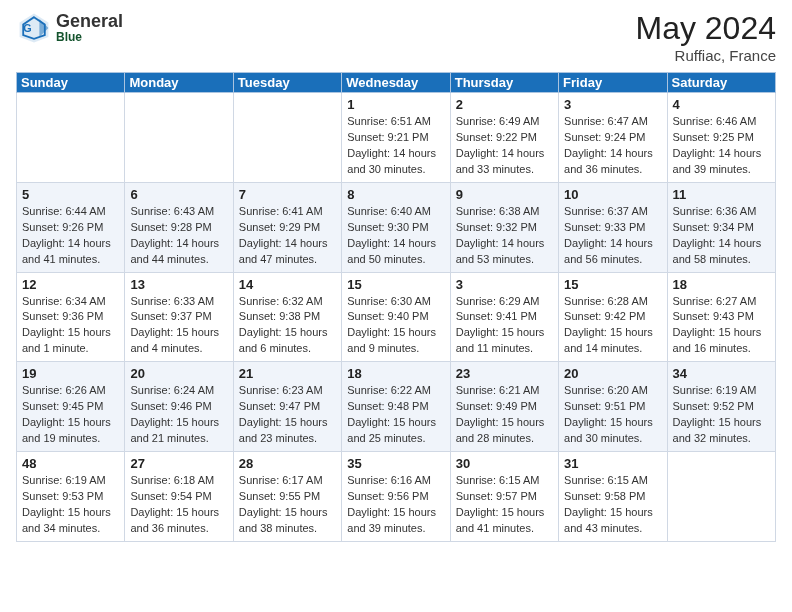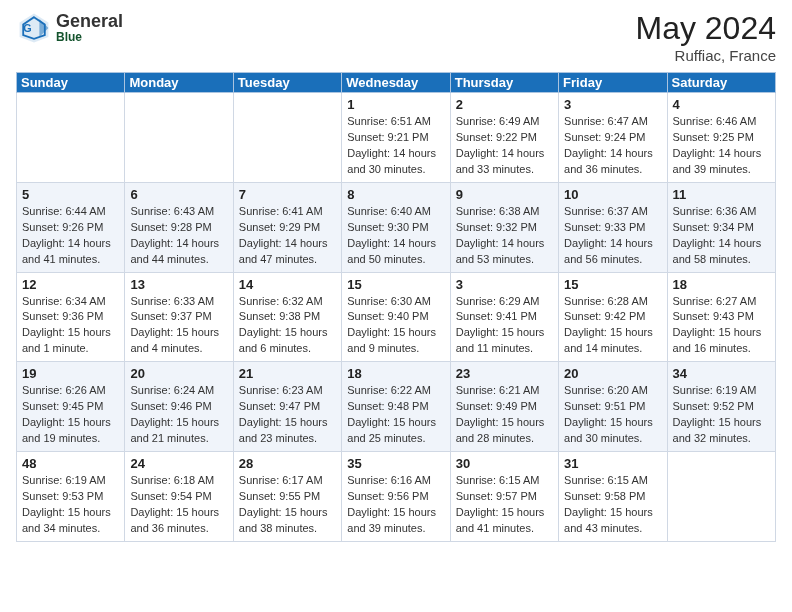--- a/index.html
+++ b/index.html
@@ -248,21 +248,21 @@
           <span class="day-number">34</span>
           <span class="day-info">Sunrise: 6:19 AM<br>Sunset: 9:52 PM<br>Daylight: 15 hours and 32 minutes.</span>
         </td>
         </tr>
         <tr>
           <td>
           <span class="day-number">48</span>
           <span class="day-info">Sunrise: 6:19 AM<br>Sunset: 9:53 PM<br>Daylight: 15 hours and 34 minutes.</span>
         </td>
           <td>
-          <span class="day-number">24</span>
+          <span class="day-number">27</span>
           <span class="day-info">Sunrise: 6:18 AM<br>Sunset: 9:54 PM<br>Daylight: 15 hours and 36 minutes.</span>
         </td>
           <td>
           <span class="day-number">28</span>
           <span class="day-info">Sunrise: 6:17 AM<br>Sunset: 9:55 PM<br>Daylight: 15 hours and 38 minutes.</span>
         </td>
           <td>
           <span class="day-number">35</span>
           <span class="day-info">Sunrise: 6:16 AM<br>Sunset: 9:56 PM<br>Daylight: 15 hours and 39 minutes.</span>
         </td>

